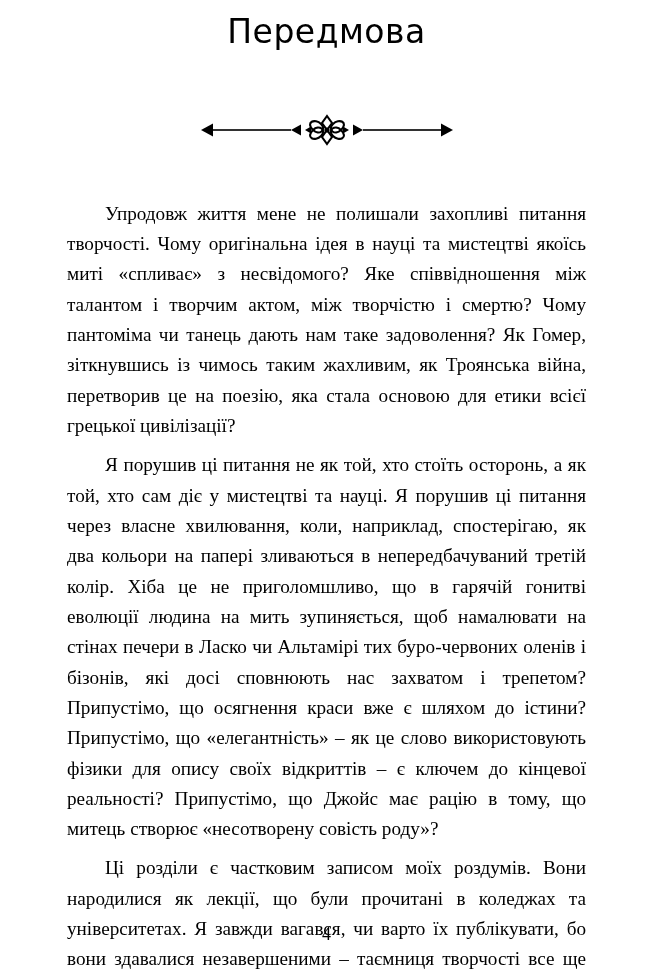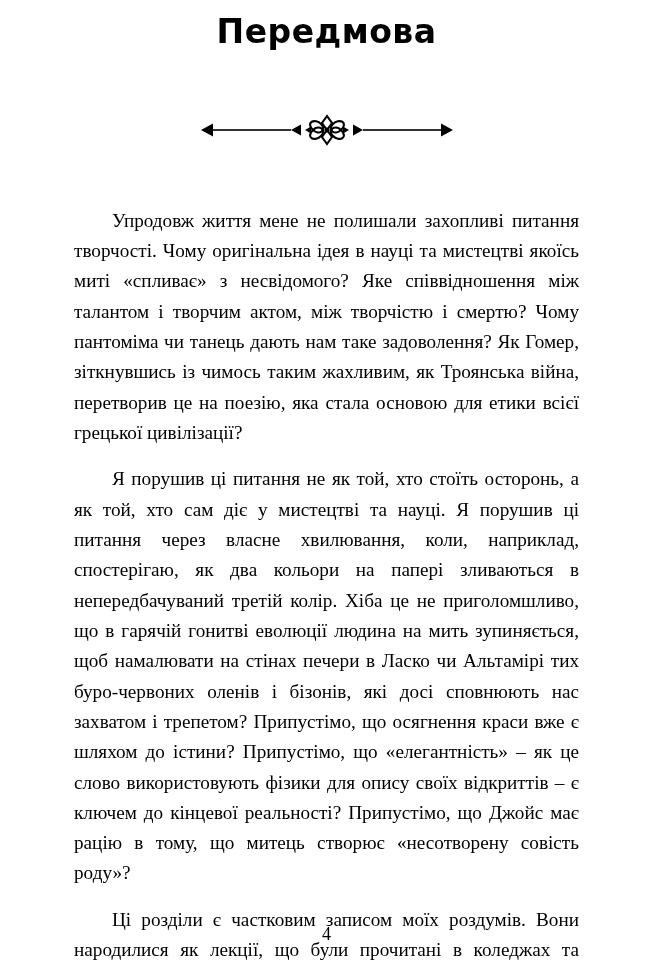--- a/index.html
+++ b/index.html
@@ -20,21 +20,21 @@
     width: 653px;
     height: 969px;
     padding: 0 58px;
     position: relative;
     display: flex;
     flex-direction: column;
   }
   .page-title {
     text-align: center;
     font-family: "DejaVu Sans", sans-serif;
-    font-weight: bold;
+    font-weight: normal;
     font-size: 33px;
     letter-spacing: 0.5px;
     margin-top: 12px;
     margin-bottom: 0;
     line-height: 1.2;
   }
   .ornament-wrap {
     display: flex;
     justify-content: center;
     align-items: center;
@@ -45,21 +45,21 @@
     display: block;
   }
   .body-text {
     font-size: 19.2px;
     line-height: 1.58;
     text-align: justify;
     text-justify: inter-word;
     hyphens: manual;
   }
   .body-text p {
-    margin: 16px;
+    margin: 9px;
     text-indent: 38px;
   }
   .page-number {
     position: absolute;
     left: 0;
     right: 0;
     bottom: 24px;
     text-align: center;
     font-size: 18px;
     font-family: "Liberation Serif", serif;

